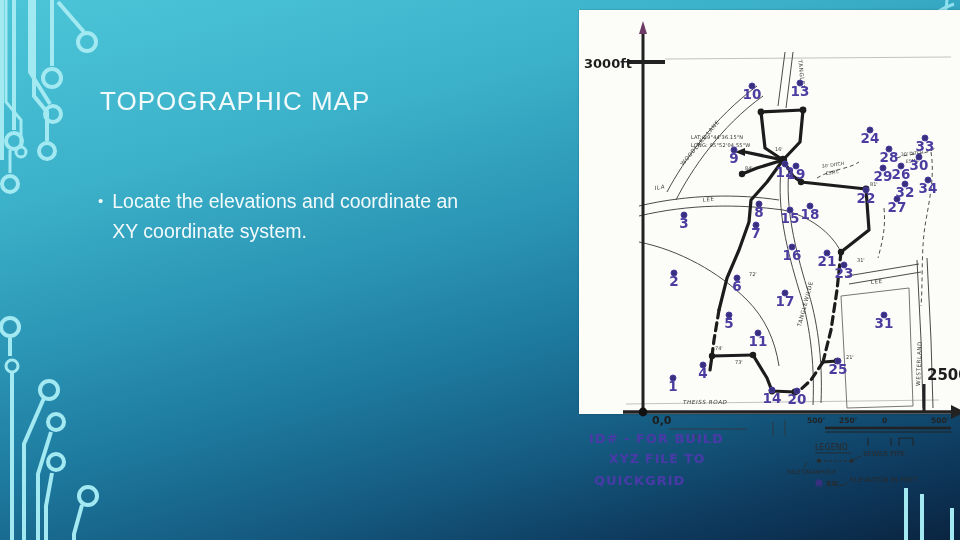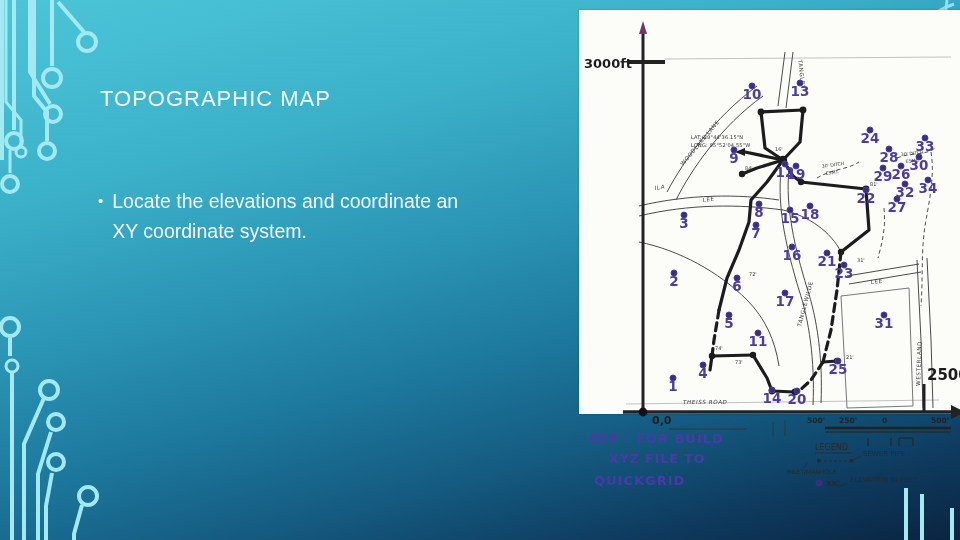--- a/index.html
+++ b/index.html
@@ -4,21 +4,21 @@
 <style>
   html,body{margin:0;padding:0;background:#222;}
   .slide{
     position:relative;width:960px;height:540px;overflow:hidden;
     font-family:"Liberation Sans",sans-serif;
     background:linear-gradient(165deg,#4cc5d8 0%,#3cb2ca 25%,#2b95b5 45%,#1e7ba0 60%,#155a80 76%,#0e3a5e 89%,#0a2440 100%);
   }
   .circuit{position:absolute;left:0;top:0;z-index:1;}
   .page-title{
     position:absolute;left:100px;top:86px;z-index:3;
-    font-size:22px;font-weight:400;color:#f2fafc;letter-spacing:1px;
+    font-size:26px;font-weight:400;color:#f2fafc;letter-spacing:1px;
   }
   .bullet-list{position:absolute;left:98px;top:186px;width:385px;z-index:3;}
   .bullet-item{display:flex;color:#f2fafc;font-size:19.5px;line-height:1.55;}
   .bullet-marker{font-size:15px;margin-right:9px;margin-top:3px;}
   .map-image{
     position:absolute;left:532px;top:10px;width:421px;height:404px;z-index:2;
     background:#fcfcf9;box-shadow:0 0 2px rgba(0,0,0,.25);margin-left:47px;
   }
   svg text{font-family:"DejaVu Sans",sans-serif;}
   .street-label{font-size:5.6px;fill:#3c3c3c;letter-spacing:.6px;}

